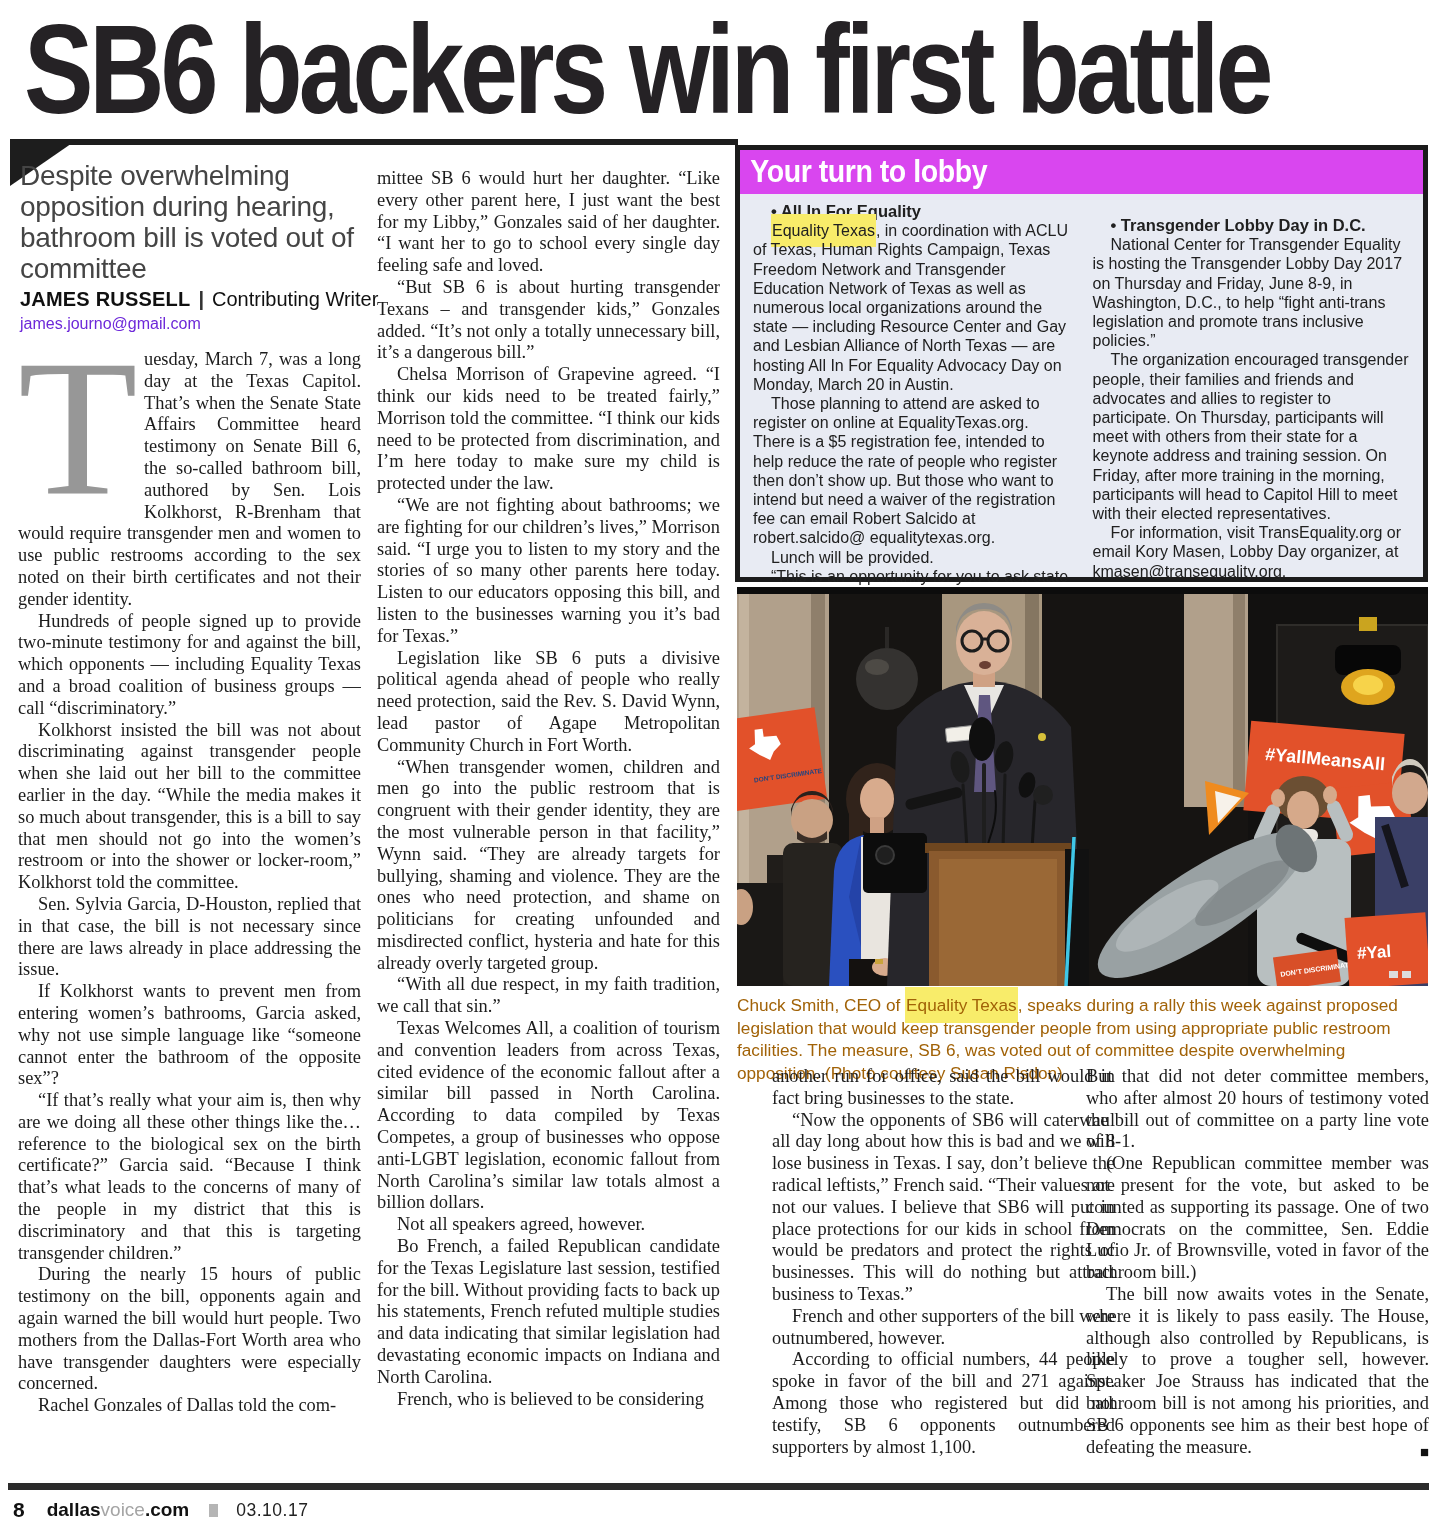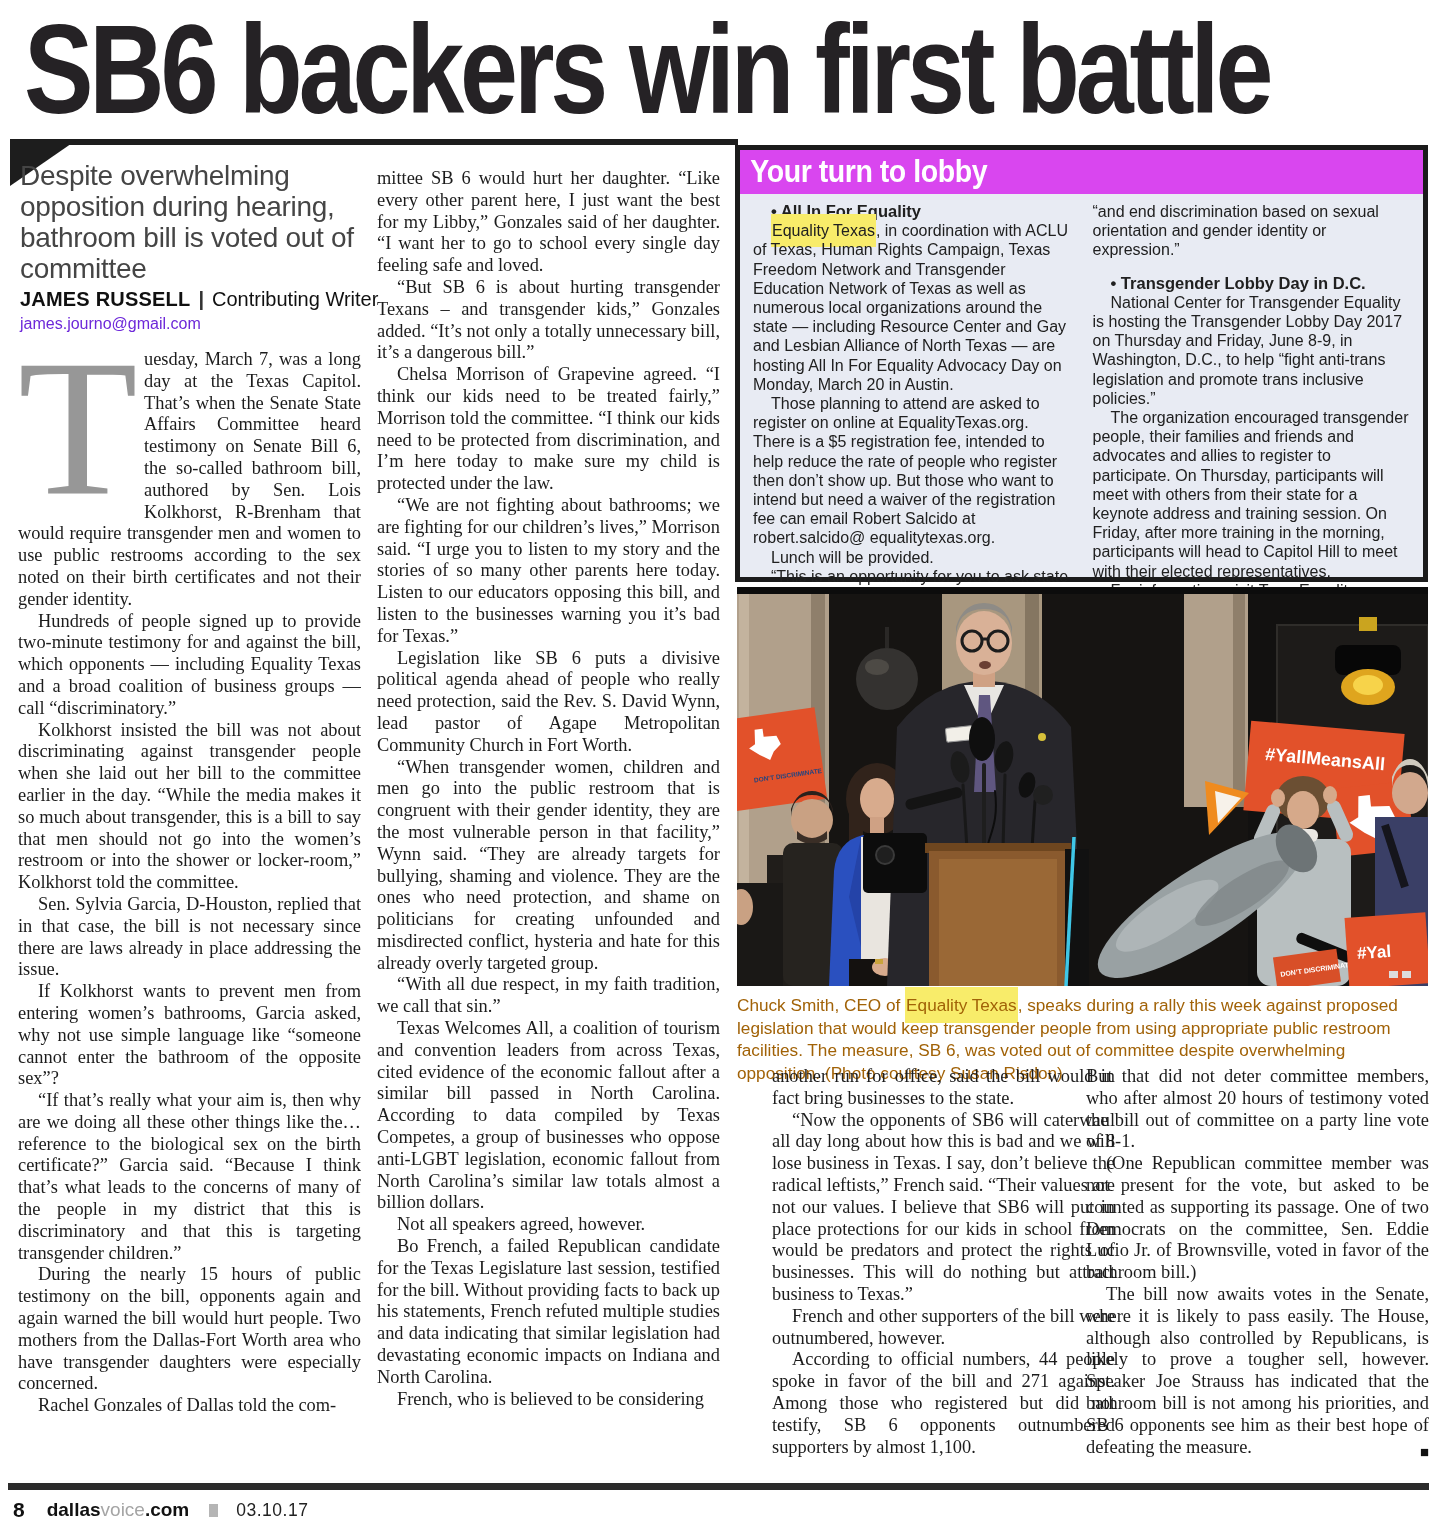--- a/index.html
+++ b/index.html
@@ -124,21 +124,20 @@
     </div>
     <div class="lobby-cols">
       <div class="lobby-col">
         <p class="lobby-h">• All In For Equality</p>
         <p><span class="hl">Equality Texas</span><span>, in coordination with ACLU of Texas, Human Rights Campaign, Texas Freedom Network and Transgender Education Network of Texas as well as numerous local organizations around the state — including Resource Center and Gay and Lesbian Alliance of North Texas — are hosting All In For Equality Advocacy Day on Monday, March 20 in Austin.</span></p>
         <p>Those planning to attend are asked to register on online at EqualityTexas.org. There is a $5 registration fee, intended to help reduce the rate of people who register then don’t show up. But those who want to intend but need a waiver of the registration fee can email Robert Salcido at robert.salcido@ equalitytexas.org.</p>
         <p>Lunch will be provided.</p>
         <p>“This is an opportunity for you to ask state leaders to pass inclusive policies that protect all Texans, including our children,” organizers said,</p>
       </div>
       <div class="lobby-col">
-        <p class="flush">“and end discrimination based on sexual orientation and gender identity or expression.”</p>
         <p class="lobby-h spaced">• Transgender Lobby Day in D.C.</p>
         <p>National Center for Transgender Equality is hosting the Transgender Lobby Day 2017 on Thursday and Friday, June 8-9, in Washington, D.C., to help “fight anti-trans legislation and promote trans inclusive policies.”</p>
         <p>The organization encouraged transgender people, their families and friends and advocates and allies to register to participate. On Thursday, participants will meet with others from their state for a keynote address and training session. On Friday, after more training in the morning, participants will head to Capitol Hill to meet with their elected representatives.</p>
         <p>For information, visit TransEquality.org or email Kory Masen, Lobby Day organizer, at kmasen@transequality.org.</p>
       </div>
     </div>
   </div>
 
   <div class="photo">
     <svg width="691" height="399" viewBox="0 0 691 399">

